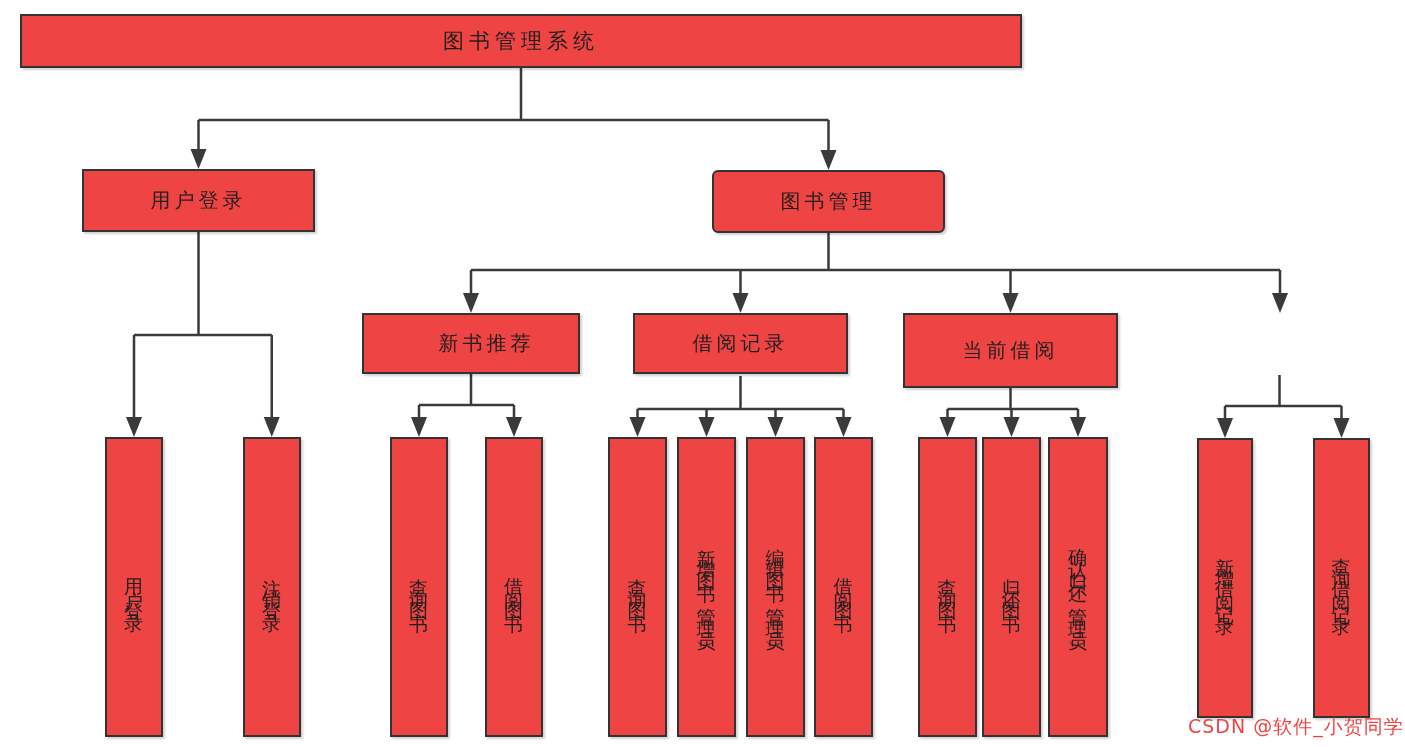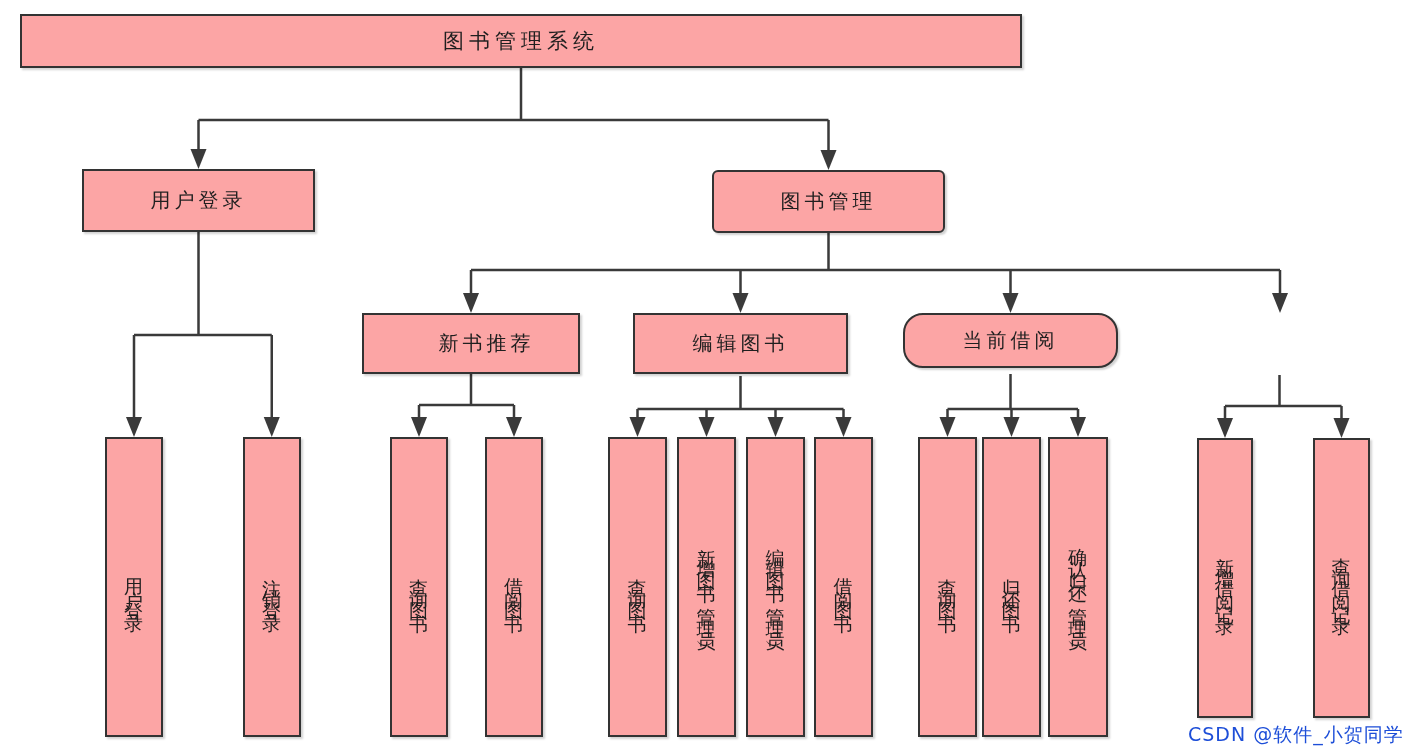--- a/index.html
+++ b/index.html
@@ -18,21 +18,21 @@
   .connectors {
     position: absolute;
     left: 0;
     top: 0;
     width: 1405px;
     height: 747px;
   }
   .node {
     position: absolute;
     box-sizing: border-box;
-    background: #fca5a5;
+    background: #ef4444;
     border: 2.5px solid #333333;
     box-shadow: 2px 2px 2px rgba(0,0,0,0.18);
     display: flex;
     align-items: center;
     justify-content: center;
     color: #1f1f1f;
     text-align: center;
   }
   .h-label {
     font-size: 20px;
@@ -49,25 +49,24 @@
     font-size: 19px;
     letter-spacing: 12px;
     line-height: 1;
   }
   .watermark {
     position: absolute;
     left: 1188px;
     top: 714px;
     width: 210px;
     font-size: 19px;
-    color: #1d4ed8;
+    color: #ef4444;
     letter-spacing: 1px;
     white-space: nowrap;
     text-align: right;
-    margin-top: 8px;
   }
 </style>
 </head>
 <body>
 
 <div class="canvas">
 
   <svg class="connectors" width="1405" height="747" viewBox="0 0 1405 747" xmlns="http://www.w3.org/2000/svg">
     <g stroke="#3a3a3a" stroke-width="2.5" fill="none">
 
@@ -114,22 +113,22 @@
       <polygon points="1333.5,418 1349.5,418 1341.5,438"></polygon>
     </g>
   </svg>
 
   <div class="node h-label root-label" style="left:20px; top:14px; width:1002px; height:54px;">图书管理系统</div>
 
   <div class="node h-label" style="left:82px; top:169px; width:233px; height:63px;">用户登录</div>
   <div class="node h-label" style="left:712px; top:170px; width:233px; height:63px;border-radius:6px;">图书管理</div>
 
   <div class="node h-label" style="left:362px; top:313px; width:218px; height:61px;padding-left:31px;">新书推荐</div>
-  <div class="node h-label" style="left:633px; top:313px; width:215px; height:61px;">编辑图书</div>
-  <div class="node h-label" style="left:903px; top:313px; width:215px; height:55px;border-radius:20px;">当前借阅</div>
+  <div class="node h-label" style="left:633px; top:313px; width:215px; height:61px;">借阅记录</div>
+  <div class="node h-label" style="left:903px; top:313px; width:215px; height:75px;">当前借阅</div>
 
   <div class="node v-label" style="left:105px; top:437px; width:58px; height:300px;">用户登录</div>
   <div class="node v-label" style="left:243px; top:437px; width:58px; height:300px;">注销登录</div>
 
   <div class="node v-label" style="left:390px; top:437px; width:58px; height:300px;">查询图书</div>
   <div class="node v-label" style="left:485px; top:437px; width:58px; height:300px;">借阅图书</div>
 
   <div class="node v-label" style="left:608px; top:437px; width:59px; height:300px;">查询图书</div>
   <div class="node v-label" style="left:677px; top:437px; width:59px; height:300px;">新增图书（管理员）</div>
   <div class="node v-label" style="left:746px; top:437px; width:59px; height:300px;">编辑图书（管理员）</div>

